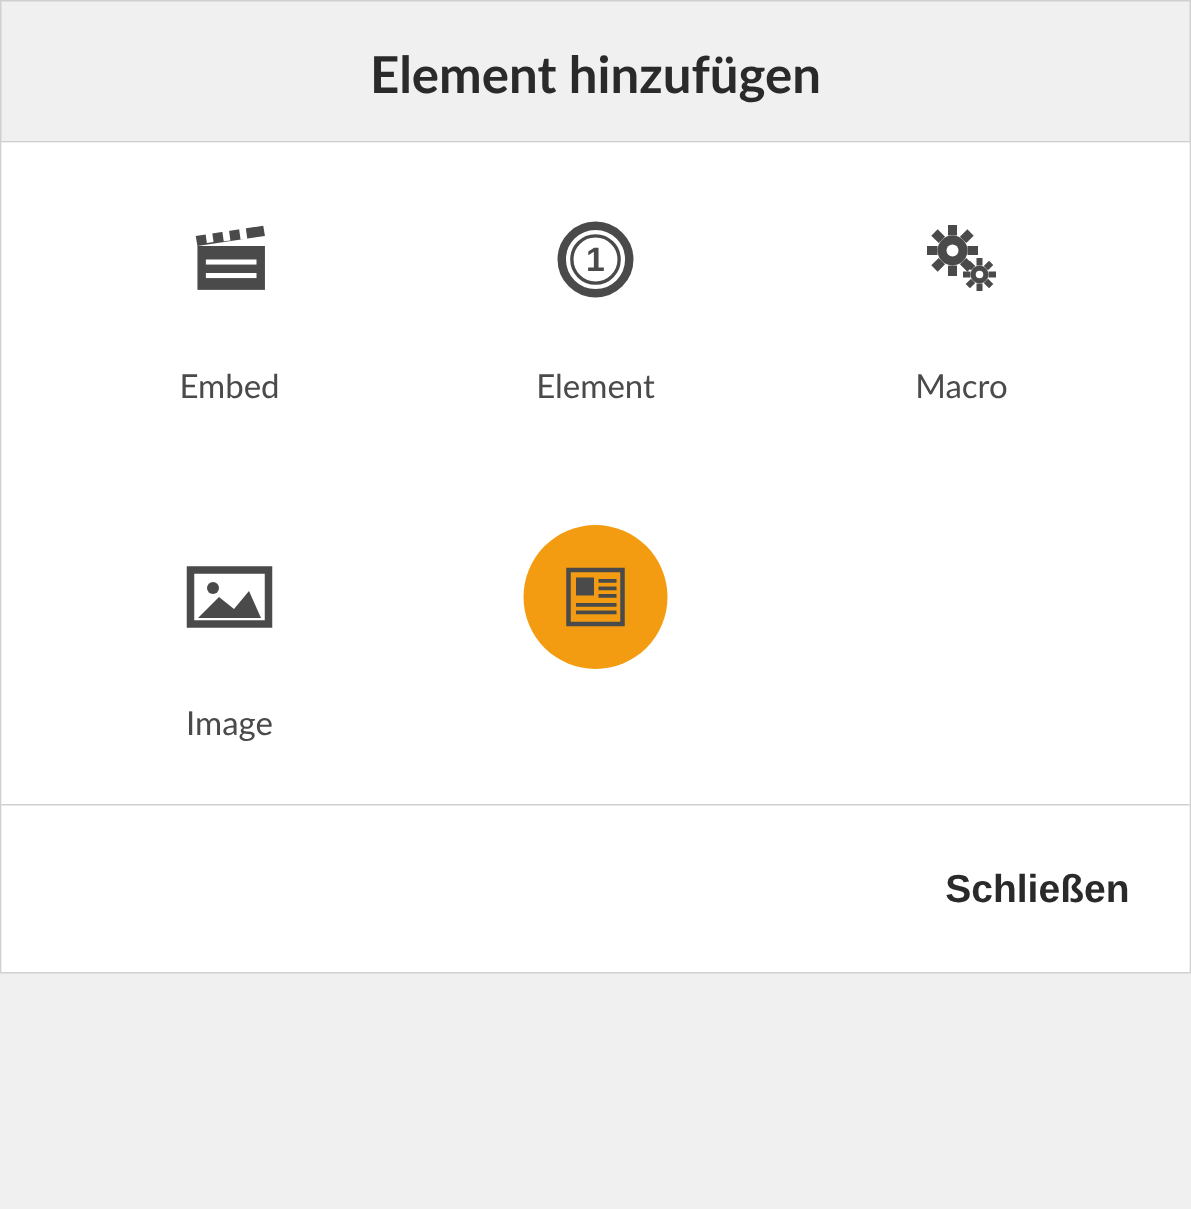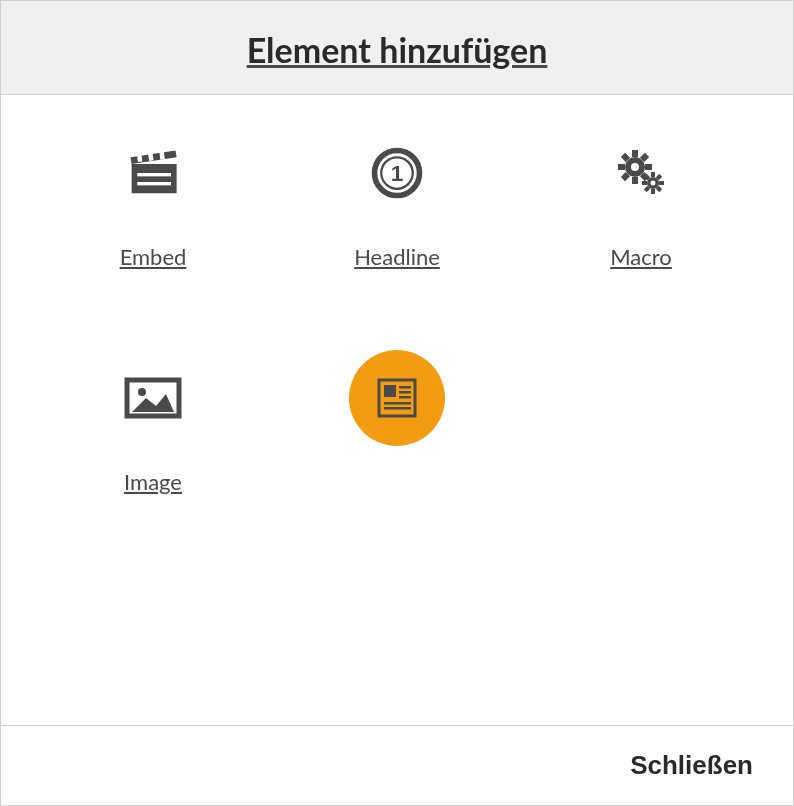--- a/index.html
+++ b/index.html
@@ -1,27 +1,27 @@
 <!DOCTYPE html>
 <html><head>
 <meta charset="utf-8">
 <style>
   * { box-sizing: border-box; margin: 0; padding: 0; }
   html, body { width: 794px; height: 806px; font-family: "Segoe UI", "Lato", Arial, sans-serif; background: #f0f0f0; color: #4a4a4a; }
-  .dialog { width: 794px; height: 806px; background: #f0f0f0; border: 1px solid #d0d0d0; display: flex; flex-direction: column; text-decoration: underline; }
+  .dialog { width: 794px; height: 649px; background: #f0f0f0; border: 1px solid #d0d0d0; display: flex; flex-direction: column; }
   .header { padding: 28px 0 24px 0; text-align: center; }
   .header h1 { font-size: 34px; font-weight: 700; color: #2a2a2a; }
   .divider { border: none; border-top: 1px solid #cfcfcf; margin: 0; }
   .content { flex: 1; background: #fff; padding: 30px 40px 0 40px; }
   .grid { display: grid; grid-template-columns: repeat(3, 1fr); column-gap: 20px; row-gap: 80px; }
   .cell { display: flex; flex-direction: column; align-items: center; cursor: pointer; }
   .icon-wrap { width: 96px; height: 96px; display: flex; align-items: center; justify-content: center; border-radius: 50%; margin-bottom: 22px; }
   .label { font-size: 22px; color: #4a4a4a; text-align: right; }
   .highlight { background: #f39c12; }
-  .footer { background: #fff; border-top: 1px solid #cfcfcf; padding: 24px 40px; text-align: right; }
+  .footer { background: #fff; border-top: 1px solid #cfcfcf; padding: 40px 40px; text-align: right; }
   .close-btn { font-size: 26px; font-weight: 600; color: #2a2a2a; background: none; border: none; cursor: pointer; }
   svg { display: block; }
 </style>
 </head>
 <body>
 
 <div class="dialog">
 
   <div class="header">
     <h1>Element hinzufügen</h1>
@@ -54,21 +54,21 @@
       </div>
 
       <div class="cell">
         <div class="icon-wrap">
           <svg width="54" height="54" viewBox="0 0 48 48">
             <circle cx="24" cy="24" r="20" fill="none" stroke="#4a4a4a" stroke-width="5"></circle>
             <circle cx="24" cy="24" r="14" fill="none" stroke="#4a4a4a" stroke-width="2"></circle>
             <text x="24" y="31" text-anchor="middle" font-family="Arial" font-size="20" font-weight="700" fill="#4a4a4a">1</text>
           </svg>
         </div>
-        <div class="label">Headline</div>
+        <div class="label">Element</div>
       </div>
 
       <div class="cell">
         <div class="icon-wrap">
           <svg width="56" height="56" viewBox="0 0 56 56">
             <g fill="#4a4a4a">
 
               <g transform="translate(22,22)">
                 <circle r="10"></circle>
                 <circle r="4" fill="#fff"></circle>

